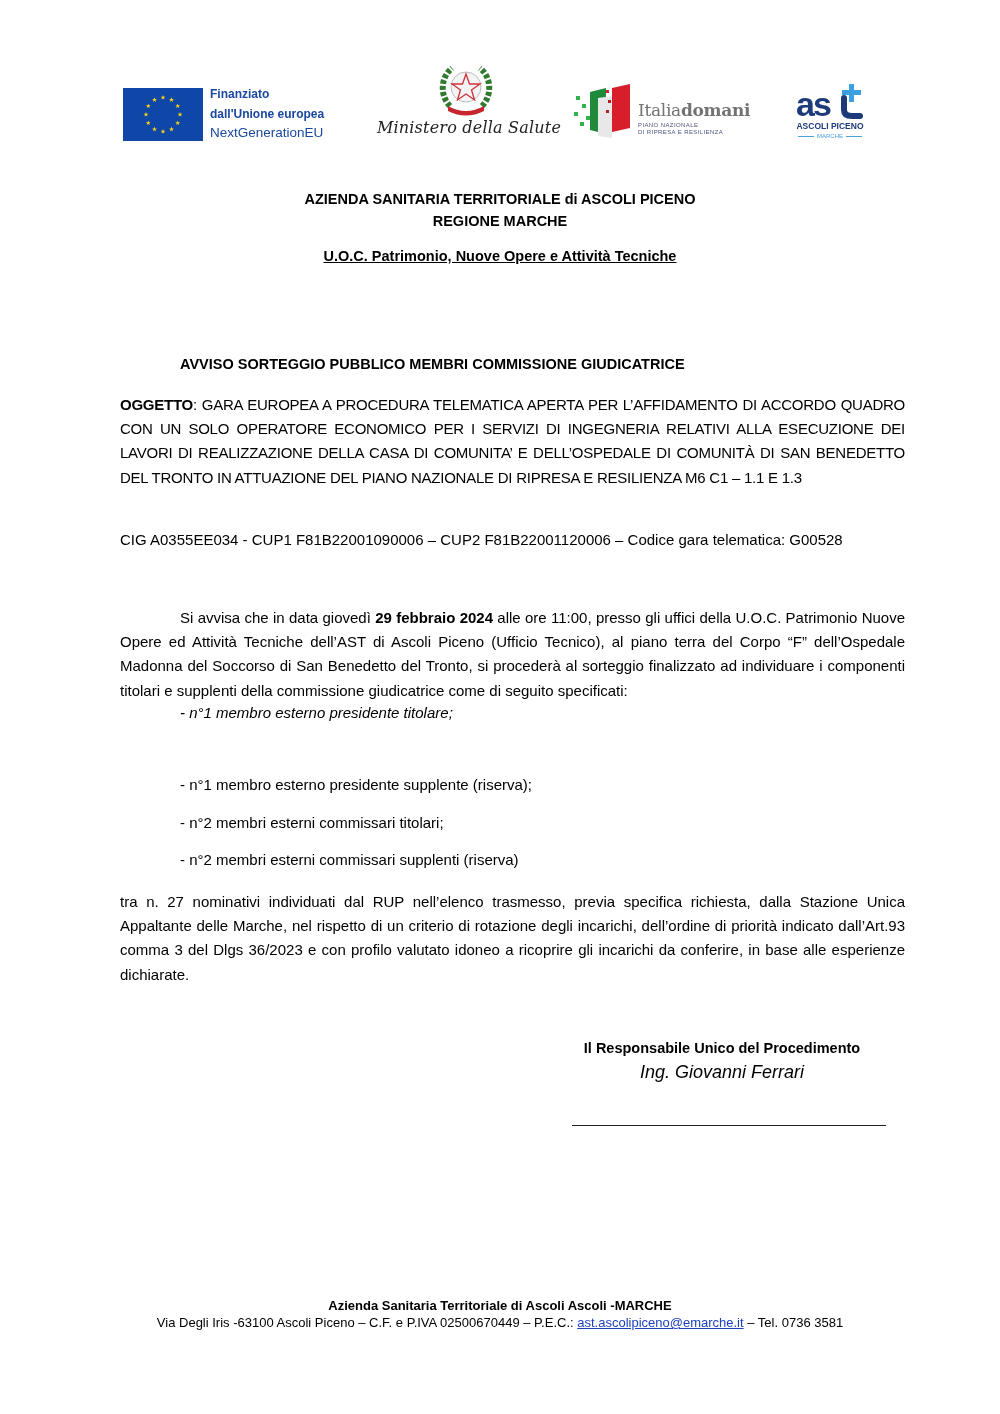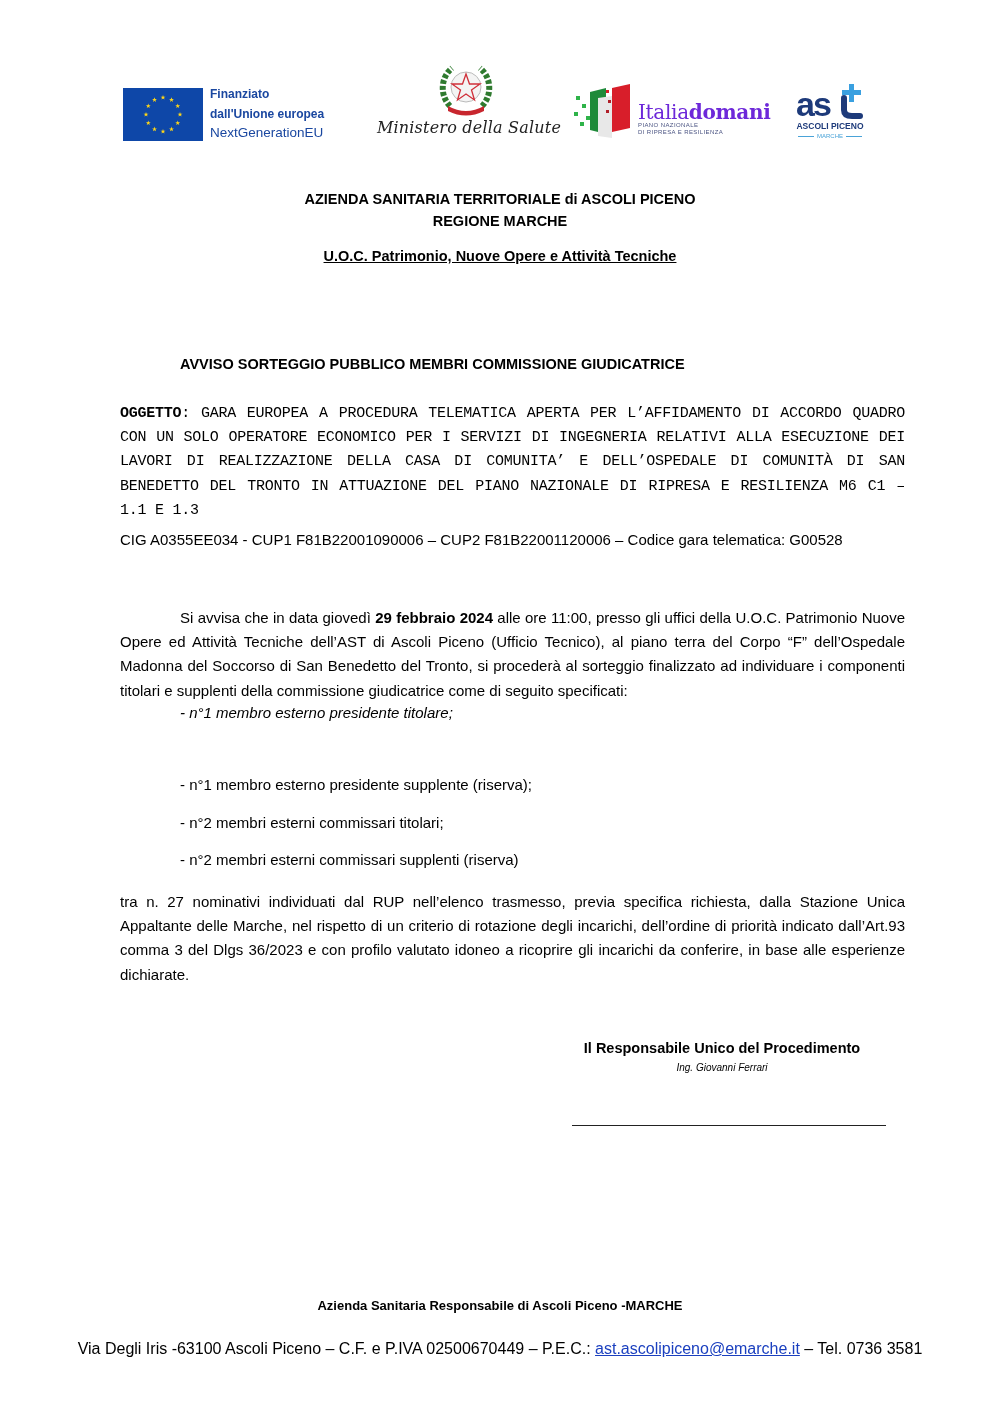--- a/index.html
+++ b/index.html
@@ -14,62 +14,62 @@
     #eu-text .l3 { color: #1a47a0; font-size: 13.5px; line-height: 18px; }
 
     #ministero { left: 374px; top: 62px; width: 190px; height: 82px; }
     #ministero .emblem { position: absolute; left: 62px; top: 0; width: 60px; height: 58px; }
     #ministero .label { position: absolute; left: 0; top: 56px; width: 190px; text-align: center;
       font-family: "DejaVu Serif", serif; font-style: italic; font-size: 16px; color: #222; letter-spacing: 0.2px; }
 
     #italia { left: 572px; top: 84px; width: 176px; height: 56px; }
     #italia .flag { position: absolute; left: 0; top: 0; width: 62px; height: 56px; }
     #italia .name { position: absolute; left: 66px; top: 16px; font-family: "DejaVu Serif", serif;
-      font-size: 20px; color: #6d28d9; letter-spacing: -0.3px; }
+      font-size: 17px; color: #737373; letter-spacing: -0.3px; }
     #italia .name b { font-weight: bold; }
     #italia .sub { position: absolute; left: 66px; top: 38px; font-size: 6px; line-height: 7px; color: #4b5482; letter-spacing: 0.4px; }
 
     #ast { left: 790px; top: 84px; width: 80px; height: 60px; }
     #ast .mark { position: absolute; left: 4px; top: 0; width: 72px; height: 36px; }
     #ast .city { position: absolute; left: 0; top: 37px; width: 80px; text-align: center;
       font-weight: bold; font-size: 8.5px; color: #1d3a7a; }
     #ast .region { position: absolute; left: 0; top: 49px; width: 80px; text-align: center; font-size: 6px; color: #4aa3d8; }
     #ast .region::before, #ast .region::after { content: ""; display: inline-block; width: 16px; height: 1px; background: #4aa3d8; vertical-align: middle; margin: 0 3px; }
 
     
     .center { left: 0; width: 1000px; text-align: center; }
     .hdr { font-weight: bold; font-size: 14.5px; line-height: 22px; }
     #org-name { top: 188px; }
     #org-region { top: 210px; }
     #org-unit { top: 245px; text-decoration: underline; }
 
     
     .body-text { left: 120px; width: 785px; font-size: 15px; line-height: 24.2px; text-align: justify; font-family: "Liberation Sans Narrow", "Liberation Sans", sans-serif; }
     #notice-title { left: 180px; top: 356px; font-weight: bold; font-size: 14.5px; }
-    #oggetto { top: 402px; letter-spacing: -0.25px; font-family: Liberation Mono, monospace; }
+    #oggetto { top: 393px; letter-spacing: -0.25px; }
     #oggetto .bold { font-weight: bold; }
     #cig { top: 528px; }
     #para1 { top: 606px; }
     #para1 .bold { font-weight: bold; margin-top: 16px; }
     .indent { display: inline-block; width: 60px; }
     .list-item { left: 180px; font-size: 15px; }
     #li-0 { top: 704px; font-style: italic; }
     #li-1 { top: 776px; }
     #li-2 { top: 814px; }
     #li-3 { top: 851px; }
     #para2 { top: 890px; }
 
     
     #sig-role { left: 560px; width: 324px; text-align: center; top: 1040px; font-weight: bold; font-size: 14.5px; }
-    #sig-name { left: 560px; width: 324px; text-align: center; top: 1062px; font-style: italic; font-size: 10px; }
+    #sig-name { left: 560px; width: 324px; text-align: center; top: 1062px; font-style: italic; font-size: 18px; }
     #sig-line { left: 572px; top: 1125px; width: 314px; height: 0; border-top: 1px solid #222; }
 
     
     #footer-title { top: 1298px; font-weight: bold; font-size: 13px; }
-    #footer-info { top: 1315px; font-size: 16px; margin-top: 25px; }
+    #footer-info { top: 1315px; font-size: 13px; }
     #footer-info a { color: #1a3fbf; text-decoration: underline; }
   </style>
 </head>
 <body>
 
 <div id="eu-flag" class="abs">
   <svg width="80" height="53" viewBox="0 0 80 53">
     <g fill="#ffd617" id="eu-stars">
         <polygon points="40.00,6.90 40.61,8.66 42.47,8.70 40.99,9.82 41.53,11.60 40.00,10.54 38.47,11.60 39.01,9.82 37.53,8.70 39.39,8.66"></polygon>
         <polygon points="48.50,9.18 49.11,10.94 50.97,10.97 49.49,12.10 50.03,13.88 48.50,12.82 46.97,13.88 47.51,12.10 46.03,10.97 47.89,10.94"></polygon>
@@ -153,14 +153,14 @@
 <div id="li-1" class="abs list-item">- n°1 membro esterno presidente supplente (riserva);</div>
 <div id="li-2" class="abs list-item">- n°2 membri esterni commissari titolari;</div>
 <div id="li-3" class="abs list-item">- n°2 membri esterni commissari supplenti (riserva)</div>
 
 <div id="para2" class="abs body-text">tra n. 27 nominativi individuati dal RUP nell’elenco trasmesso, previa specifica richiesta, dalla Stazione Unica Appaltante delle Marche, nel rispetto di un criterio di rotazione degli incarichi, dell’ordine di priorità indicato dall’Art.93 comma 3 del Dlgs 36/2023 e con profilo valutato idoneo a ricoprire gli incarichi da conferire, in base alle esperienze dichiarate.</div>
 
 <div id="sig-role" class="abs">Il Responsabile Unico del Procedimento</div>
 <div id="sig-name" class="abs">Ing. Giovanni Ferrari</div>
 <div id="sig-line" class="abs"></div>
 
-<div id="footer-title" class="abs center">Azienda Sanitaria Responsabile di Ascoli Piceno -MARCHE</div>
+<div id="footer-title" class="abs center">Azienda Sanitaria Territoriale di Ascoli Ascoli -MARCHE</div>
 <div id="footer-info" class="abs center"><span>Via Degli Iris -63100 Ascoli Piceno – C.F. e P.IVA 02500670449 – P.E.C.: </span><a href="#">ast.ascolipiceno@emarche.it</a><span> – Tel. 0736 3581</span></div>
 
 </body></html>

